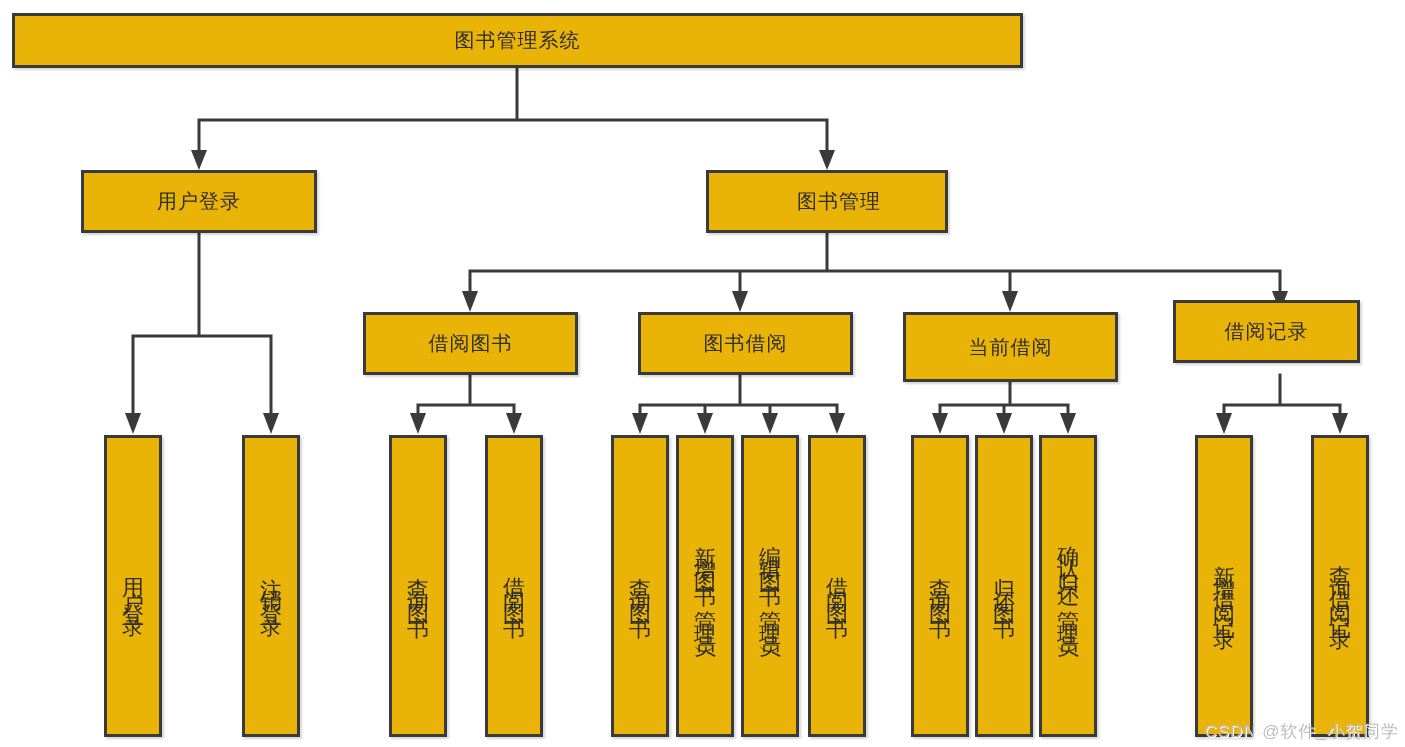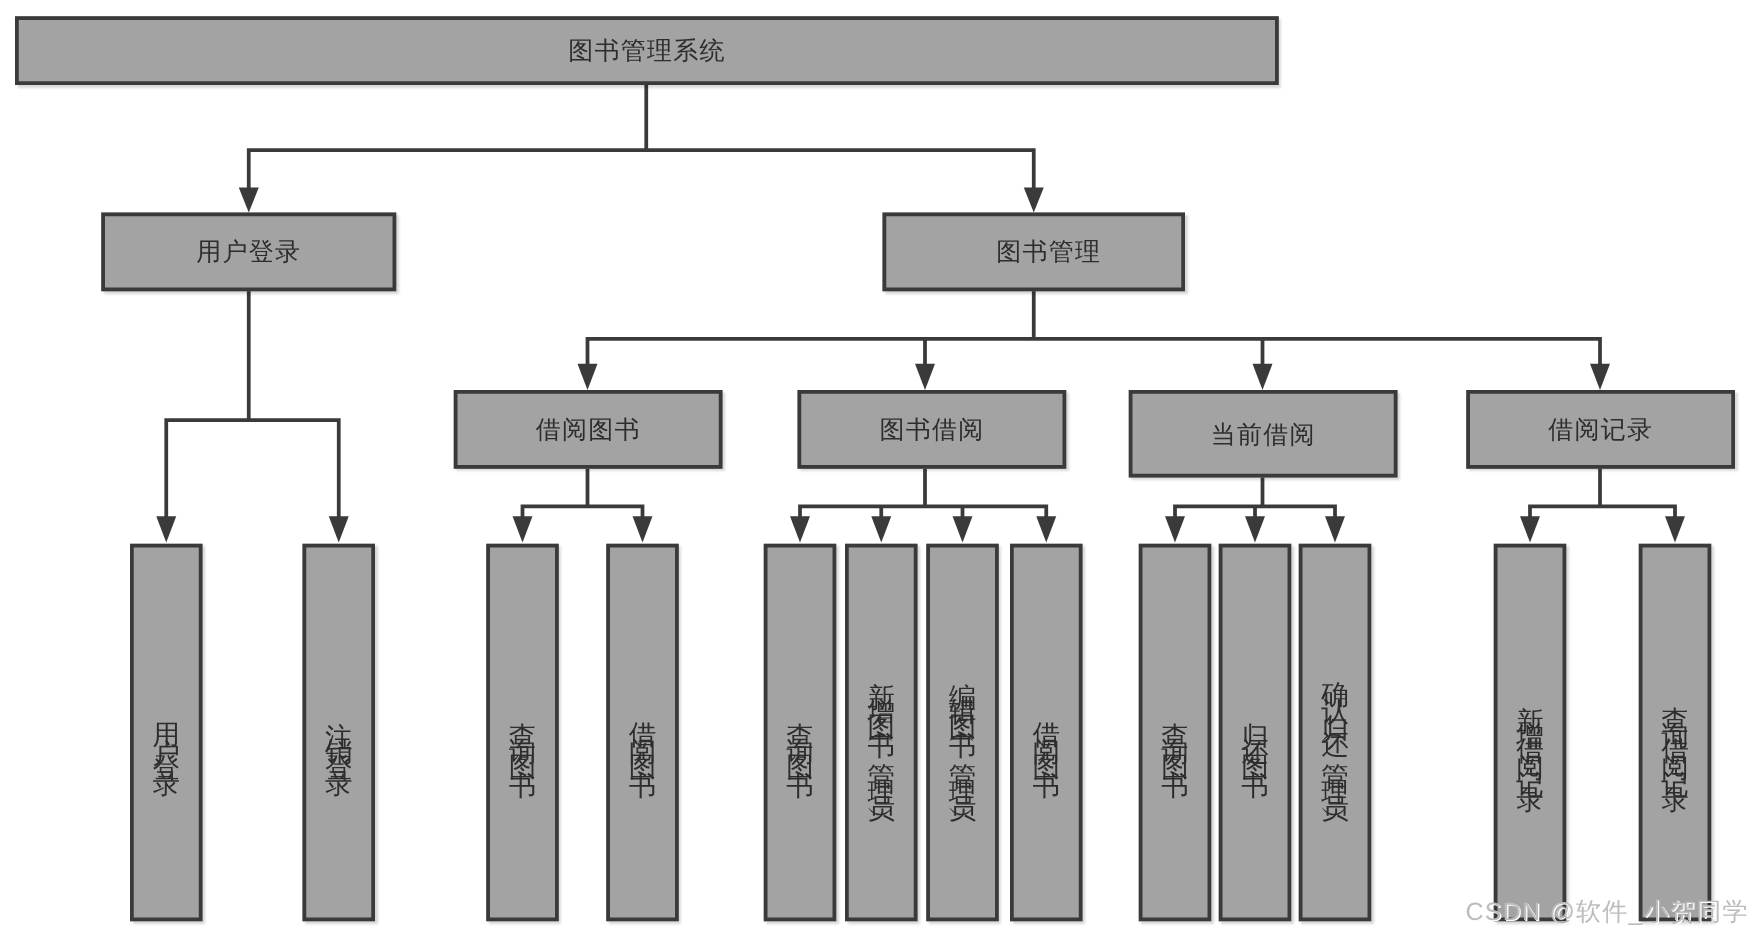--- a/index.html
+++ b/index.html
@@ -14,41 +14,41 @@
     position: absolute; left: 0; top: 0;
     width: 1405px; height: 747px;
   }
   #connectors {
     position: absolute; left: 0; top: 0; z-index: 0;
   }
   .node {
     position: absolute;
     box-sizing: border-box;
     border: 3px solid #3a3a3a;
-    background: #a3a3a3;
+    background: #eab308;
     color: #2d2d2d;
     display: flex;
     align-items: center;
     justify-content: center;
     z-index: 1;
     box-shadow: 2px 2px 2px rgba(0,0,0,0.16);
   }
   .h-node { font-size: 20px; letter-spacing: 1px; }
   .leaf {
     writing-mode: vertical-rl;
     text-orientation: mixed;
     font-size: 22px;
     letter-spacing: 13px;
     line-height: 1;
   }
   #watermark {
     position: absolute;
     right: 6px;
     bottom: 4px;
-    font-size: 20px;
+    font-size: 17px;
     color: #bcbcbc;
     text-shadow: 1px 1px 0 #ffffff;
     z-index: 2;
     letter-spacing: 1px;
   }
 </style>
 </head>
 <body>
 
 <div id="stage">
@@ -94,21 +94,21 @@
   </svg>
 
   <div class="node h-node" style="left:12px; top:13px; width:1011px; height:55px;">图书管理系统</div>
 
   <div class="node h-node" style="left:81px; top:170px; width:236px; height:63px;">用户登录</div>
   <div class="node h-node" style="left:706px; top:170px; width:242px; height:63px;padding-left:24px;">图书管理</div>
 
   <div class="node h-node" style="left:363px; top:312px; width:215px; height:63px;">借阅图书</div>
   <div class="node h-node" style="left:638px; top:312px; width:215px; height:63px;">图书借阅</div>
   <div class="node h-node" style="left:903px; top:312px; width:215px; height:70px;">当前借阅</div>
-  <div class="node h-node" style="left:1173px; top:312px; width:215px; height:63px;">借阅记录</div>
+  <div class="node h-node" style="left:1173px; top:300px; width:187px; height:63px;">借阅记录</div>
 
   <div class="node leaf" style="left:104px; top:435px; width:58px; height:302px;">用户登录</div>
   <div class="node leaf" style="left:242px; top:435px; width:58px; height:302px;">注销登录</div>
 
   <div class="node leaf" style="left:389px; top:435px; width:58px; height:302px;">查询图书</div>
   <div class="node leaf" style="left:485px; top:435px; width:58px; height:302px;">借阅图书</div>
 
   <div class="node leaf" style="left:611px; top:435px; width:58px; height:302px;">查询图书</div>
   <div class="node leaf" style="left:676px; top:435px; width:58px; height:302px;">新增图书（管理员）</div>
   <div class="node leaf" style="left:741px; top:435px; width:58px; height:302px;">编辑图书（管理员）</div>

